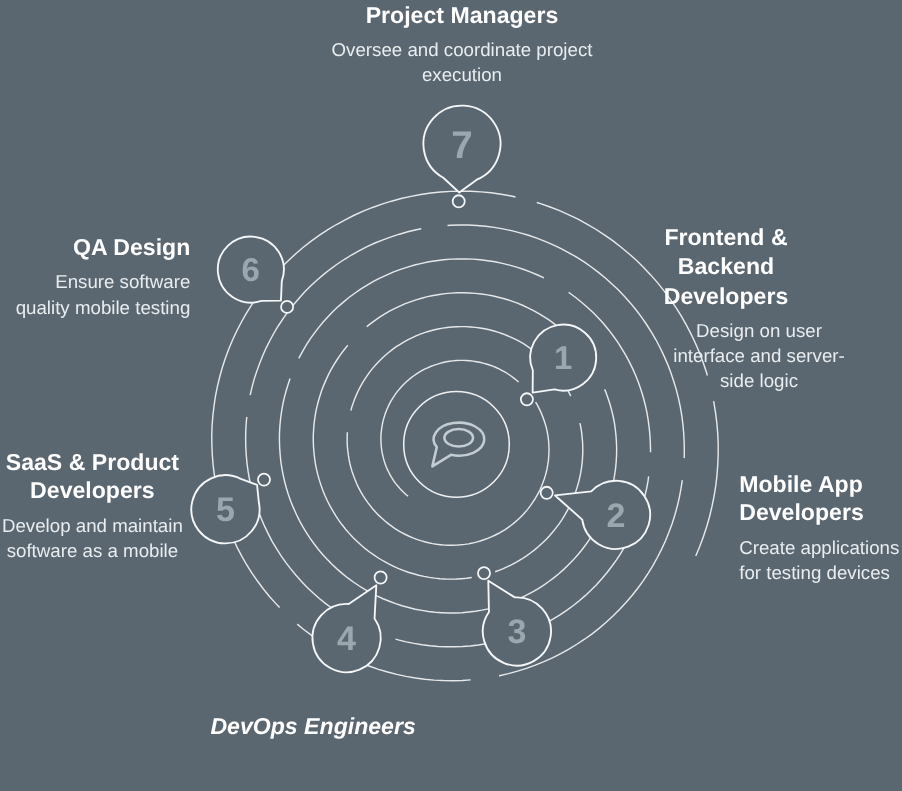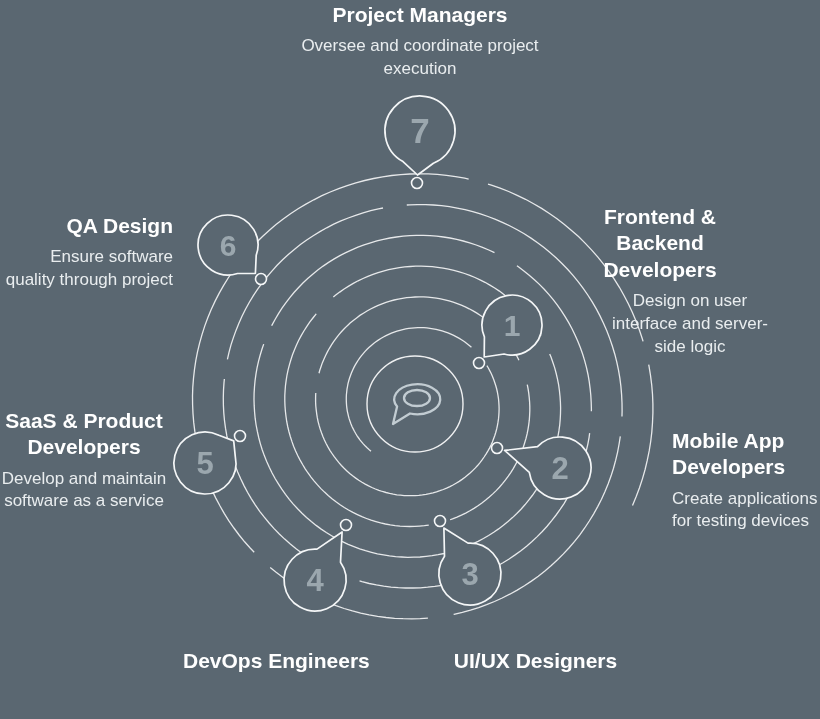--- a/index.html
+++ b/index.html
@@ -24,21 +24,21 @@
   }
   .label{position:absolute;}
   .label h3{margin:0;font-size:21px;line-height:1.25;color:#ffffff;font-weight:700;}
   .label p{margin:7px 0 0;font-size:17px;line-height:1.35;color:#e9edef;font-weight:400;}
   .l-pm{left:295px;top:2px;width:250px;text-align:center;}
   .l-fb{left:600px;top:204px;width:180px;text-align:center;}
   .l-fb h3{max-width:120px;}
   .l-ma{left:672px;top:428px;width:160px;text-align:left;}
   .l-ma h3{max-width:125px;}
   .l-ux{left:438px;top:648px;width:195px;text-align:center;}
-  .l-do{left:183px;top:648px;width:195px;text-align:left;}
+  .l-do{left:183px;top:648px;width:195px;text-align:right;font-style:italic;}
   .l-sp{left:0px;top:408px;width:168px;text-align:center;}
   .l-qa{left:3px;top:213px;width:170px;text-align:right;}
 </style>
 </head>
 <body>
 
 <div class="stage">
 
   <svg id="diagram" width="820" height="719" viewBox="0 0 820 719">
 
@@ -102,30 +102,29 @@
     <h3>Frontend &amp; Backend Developers</h3>
     <p>Design on user interface and server-side logic</p>
   </div>
 
   <div class="label l-ma">
     <h3>Mobile App Developers</h3>
     <p>Create applications for testing devices</p>
   </div>
 
   <div class="label l-ux">
-    <h3>UI/UX Designers</h3>
   </div>
 
   <div class="label l-do">
     <h3>DevOps Engineers</h3>
   </div>
 
   <div class="label l-sp">
     <h3>SaaS &amp; Product Developers</h3>
-    <p>Develop and maintain software as a service</p>
+    <p>Develop and maintain software as a mobile</p>
   </div>
 
   <div class="label l-qa">
     <h3>QA Design</h3>
-    <p>Ensure software quality through project</p>
+    <p>Ensure software quality mobile testing</p>
   </div>
 
 </div>
 
 </body></html>

